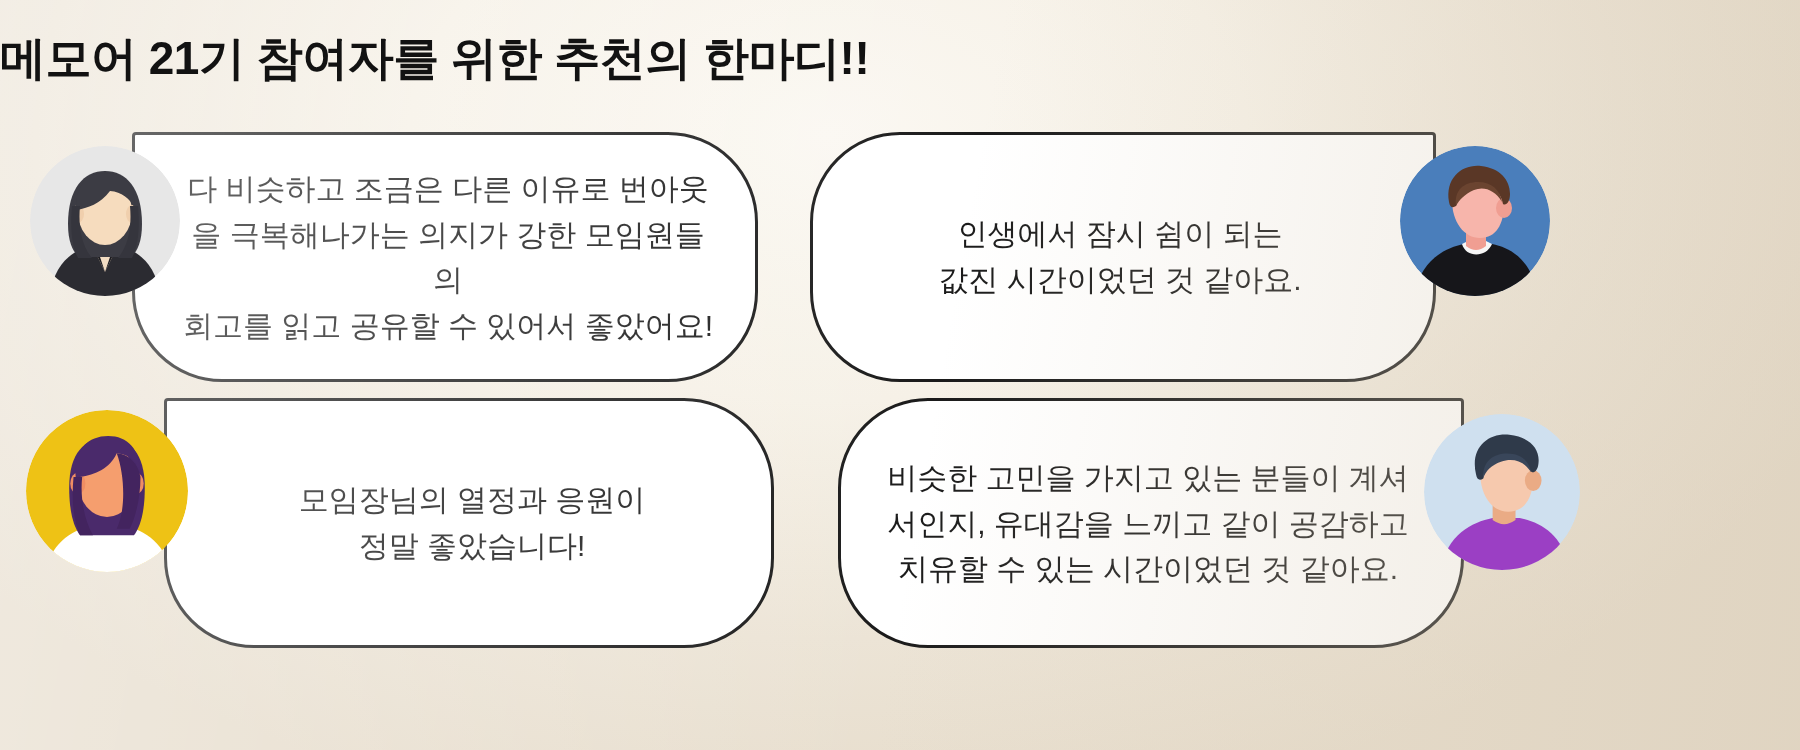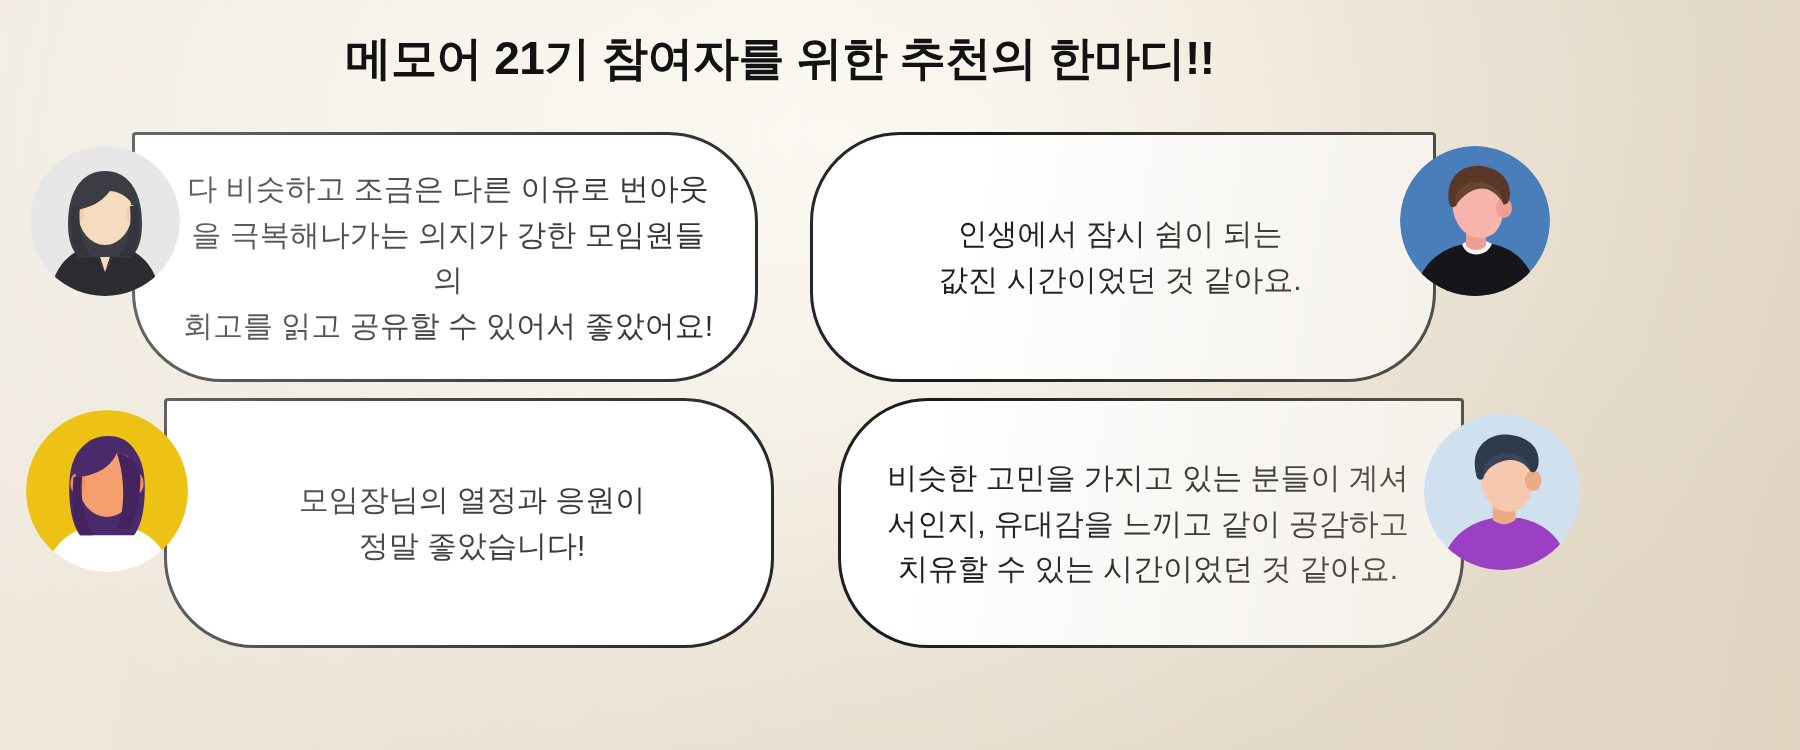--- a/index.html
+++ b/index.html
@@ -35,21 +35,20 @@
         rgba(221,209,189,0.30) 78%,
         rgba(214,200,178,0.38) 100%);
   }
 
   
   .title {
     position: absolute;
     top: 28px;
     left: 0;
     width: 1560px;
-    text-align: center;
     font-size: 46px;
     font-weight: 700;
     letter-spacing: -0.5px;
     color: #121212;
     z-index: 6;
     white-space: nowrap;
   }
 
   .card {
     position: absolute;

